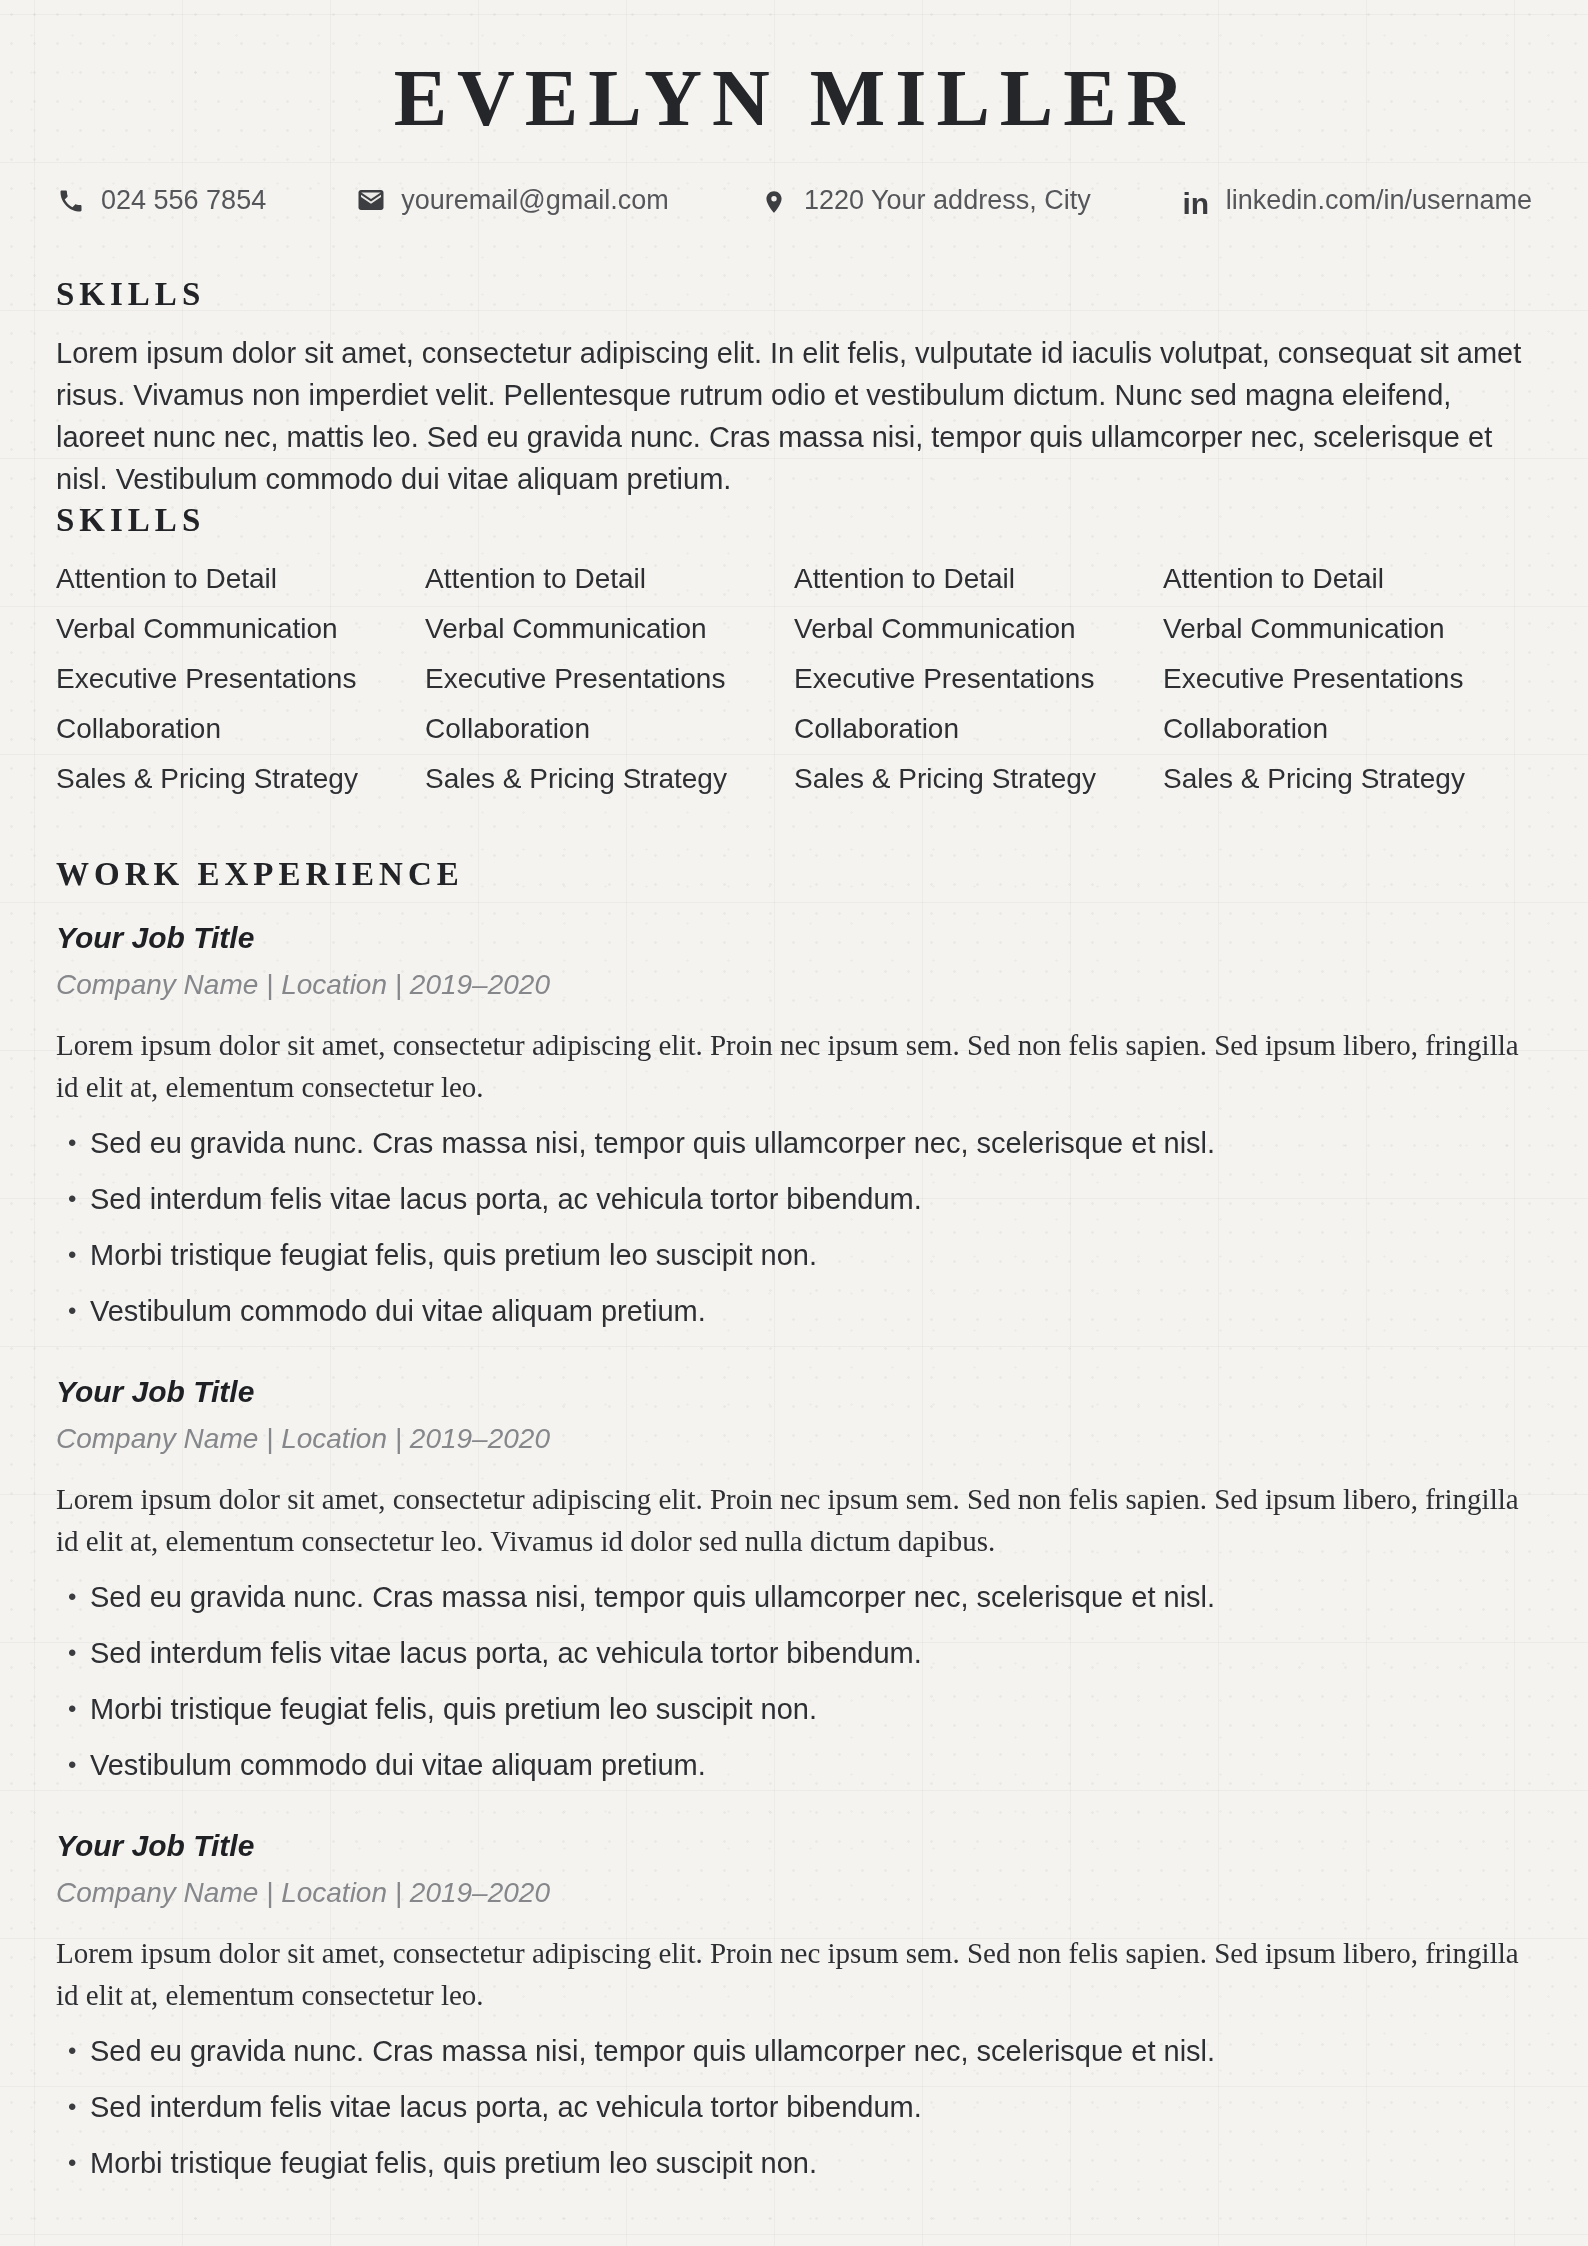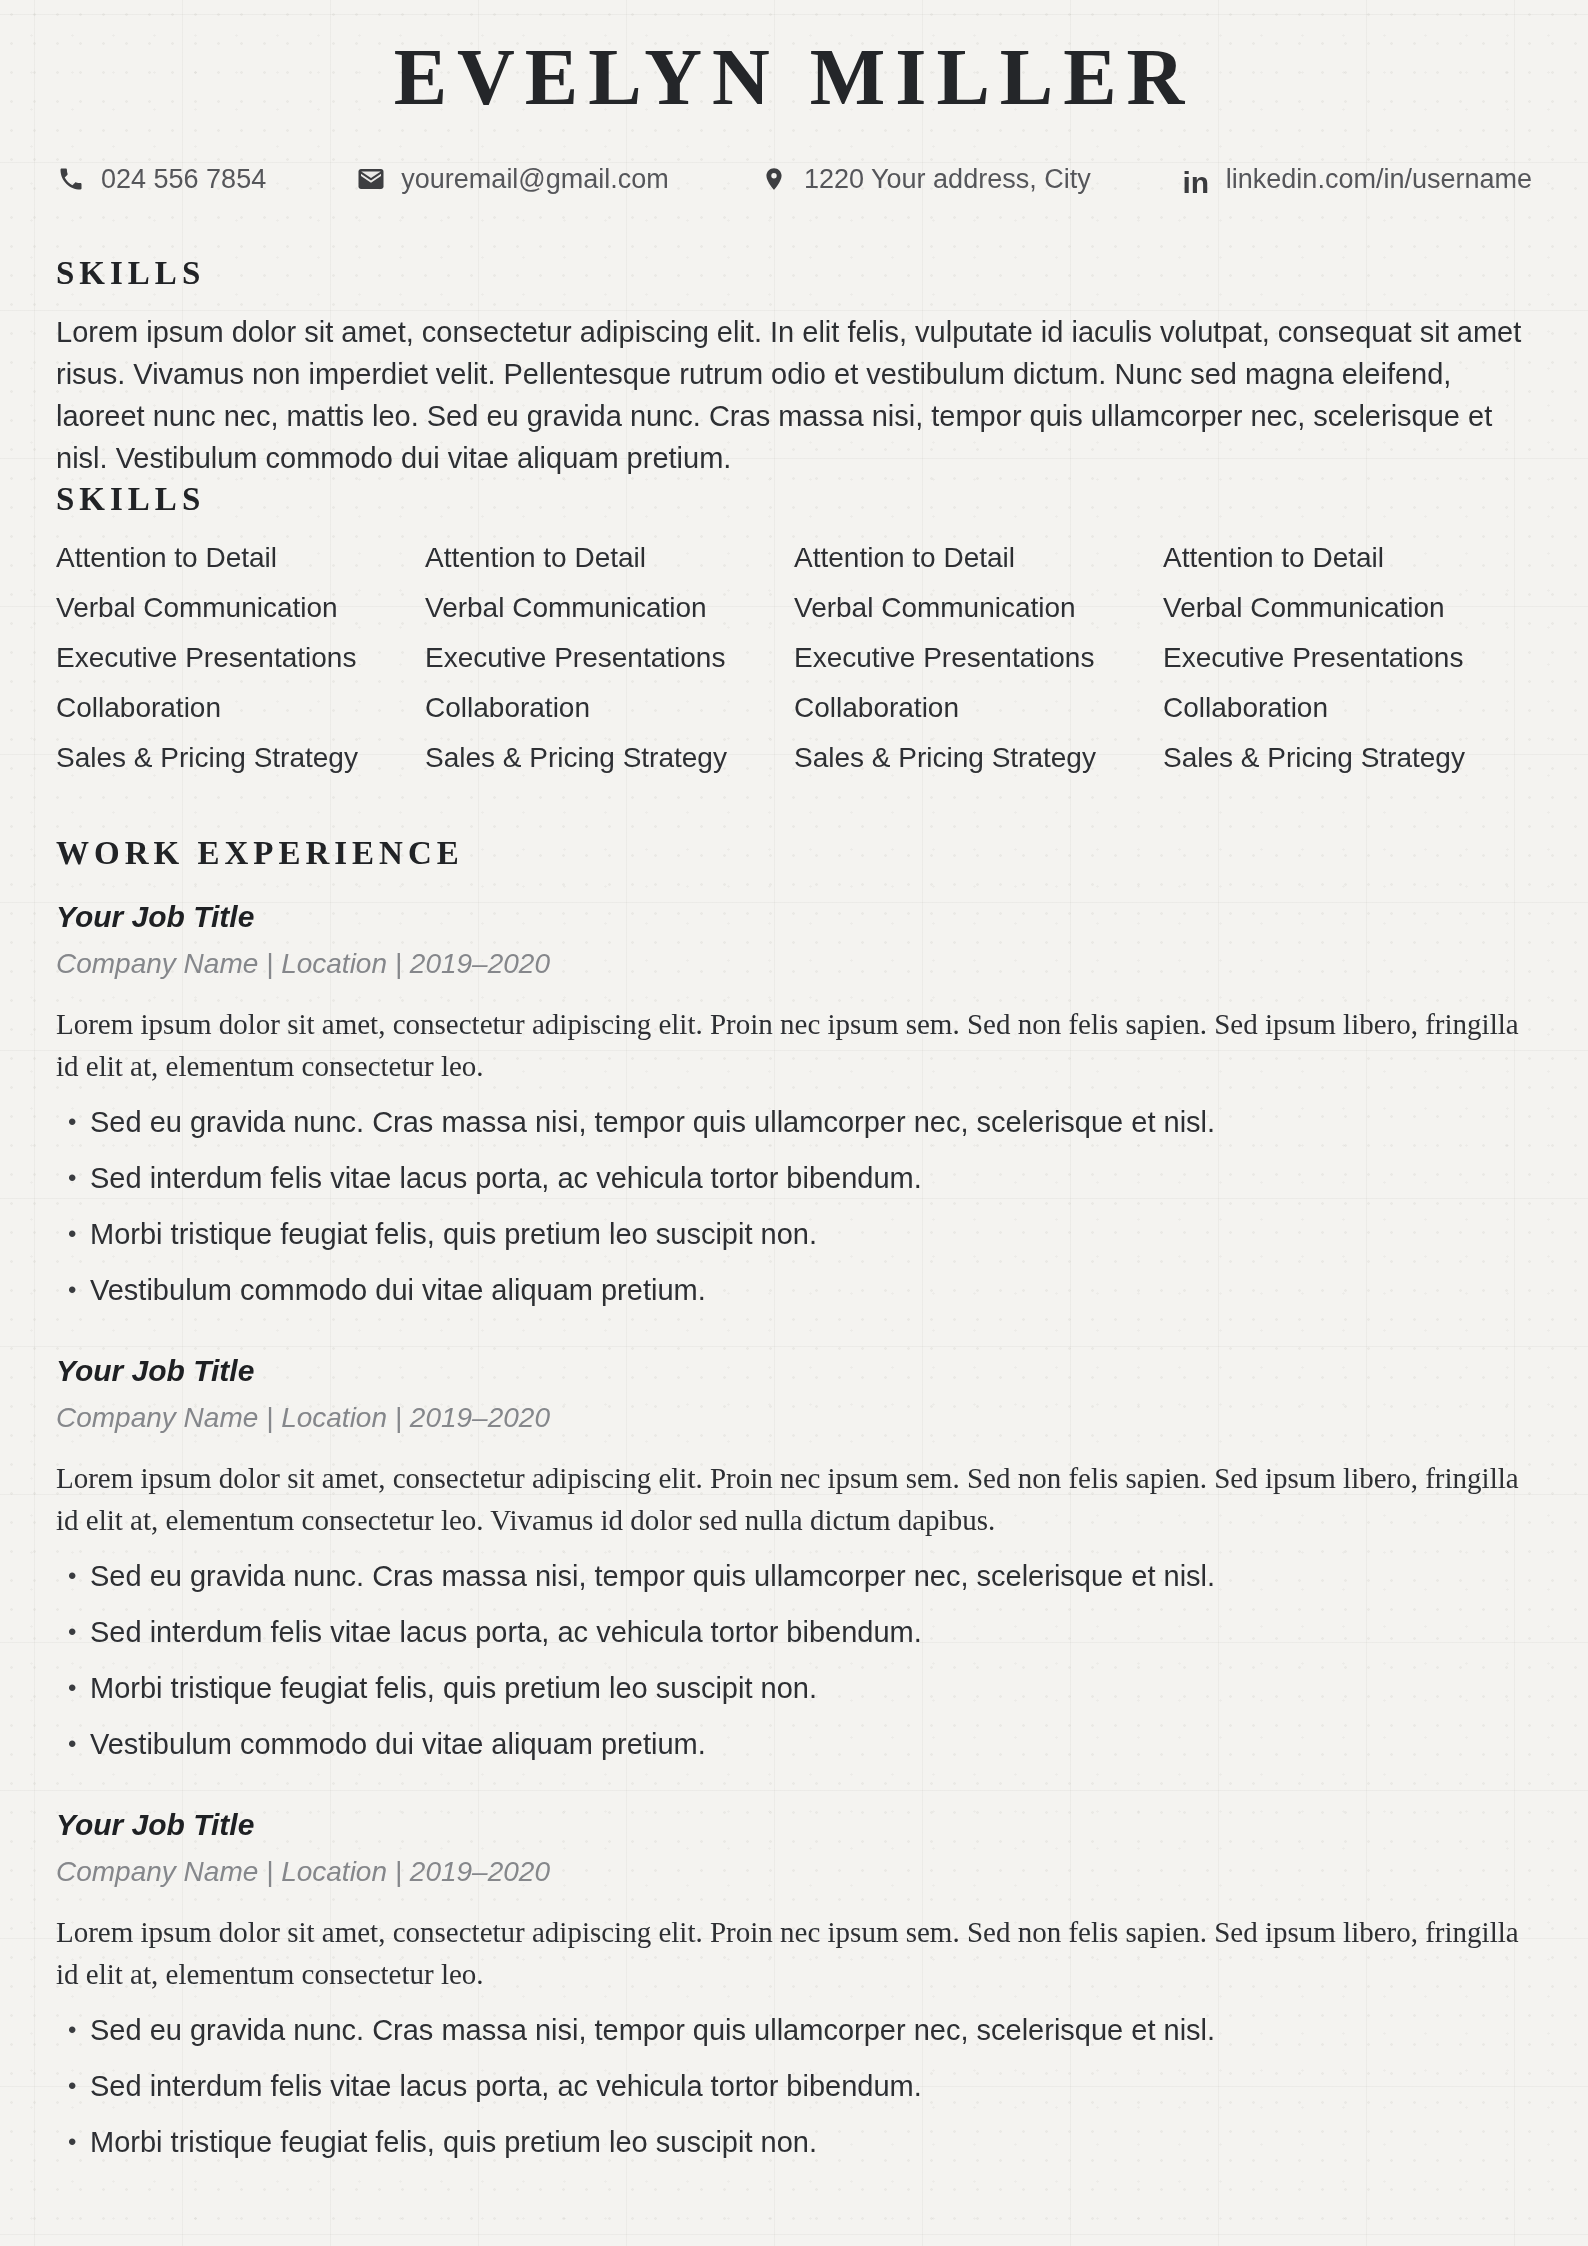--- a/index.html
+++ b/index.html
@@ -7,21 +7,21 @@
     width: 1588px;
     font-family: "Liberation Sans", sans-serif;
     -webkit-font-smoothing: antialiased;
   }
   .page {
     position: relative;
     width: 1588px;
     height: 2246px;
     overflow: hidden;
     box-sizing: border-box;
-    padding: 31px 56px 0 56px;
+    padding: 52px 56px 0 56px;
     background-color: #f4f3f0;
     background-image:
       radial-gradient(rgba(130,128,120,0.09) 1px, transparent 1.4px),
       radial-gradient(rgba(130,128,120,0.07) 1px, transparent 1.5px),
       linear-gradient(to right, rgba(90,90,80,0.055) 1px, transparent 1px),
       linear-gradient(to bottom, rgba(90,90,80,0.055) 1px, transparent 1px);
     background-size: 23px 29px, 41px 37px, 148px 100%, 100% 148px;
     background-position: 0 0, 11px 17px, 34px 0, 0 14px;
     color: #2d2f33;
   }
@@ -46,21 +46,21 @@
   .contact-row {
     margin-top: 36px;
     height: 40px;
     display: flex;
     justify-content: space-between;
     align-items: center;
     font-size: 27px;
     color: #55565a;
   }
   .contact-item { display: flex; align-items: center; gap: 15px; white-space: nowrap; }
-  .cicon { display: inline-flex; width: 30px; height: 30px; align-items: center; justify-content: center; }
+  .cicon { display: inline-flex; width: 30px; height: 30px; align-items: flex-end; justify-content: center; }
   .cicon svg { display: block; }
   .in-glyph {
     font-weight: 800;
     font-size: 30px;
     color: #3a3b3e;
     line-height: 1;
     position: relative;
     top: 4px;
     letter-spacing: 0;
   }

